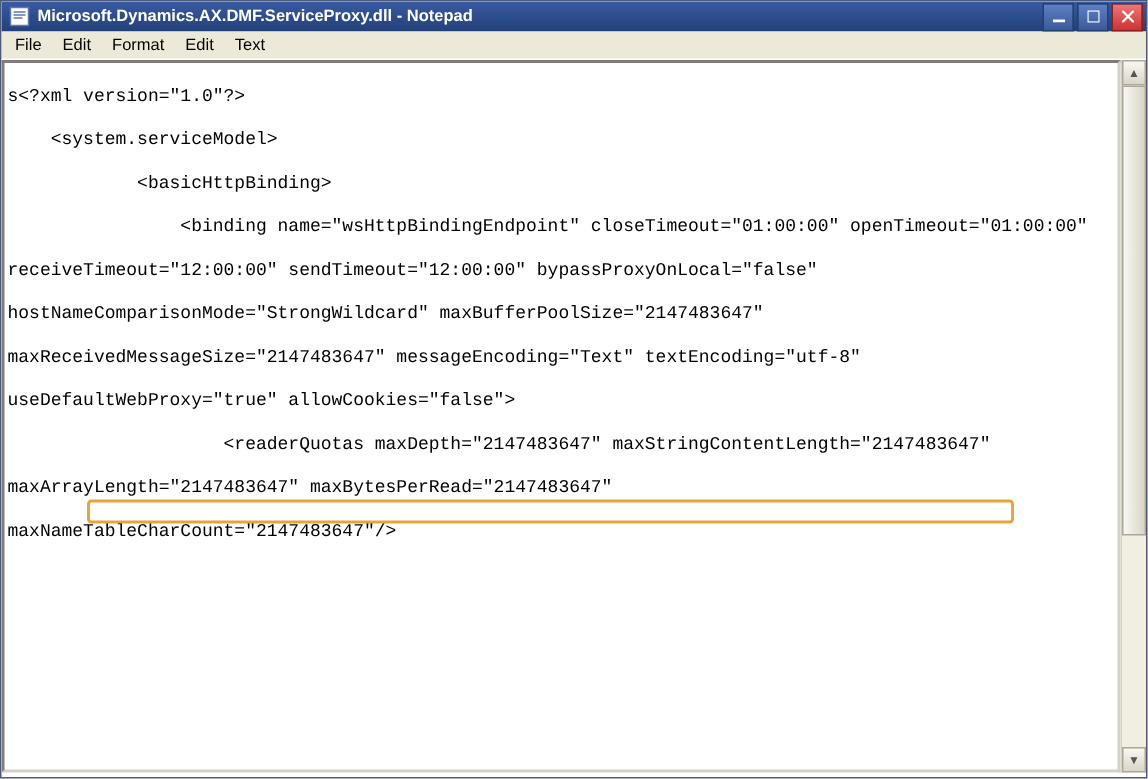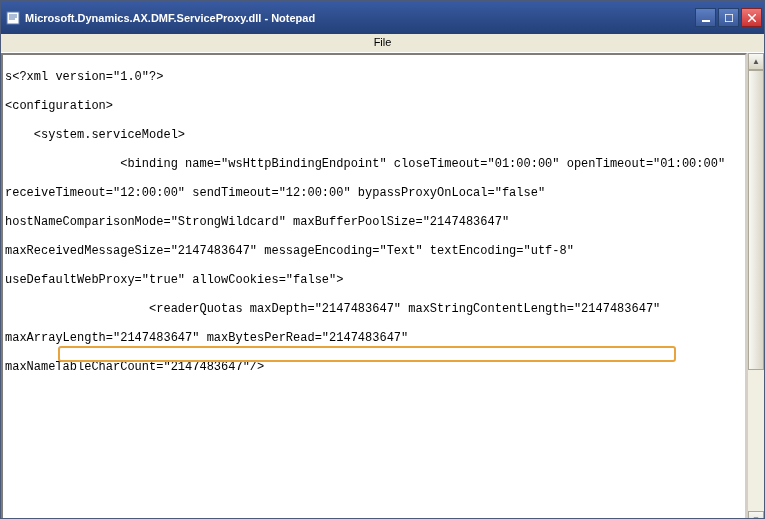--- a/index.html
+++ b/index.html
@@ -6,21 +6,21 @@
 body {
   font-family: Tahoma, Arial, sans-serif;
   font-size: 11px;
   background: #fff;
   width: 765px;
   height: 519px;
   overflow: hidden;
   border: 1px solid #4a5a78;
 }
 .titlebar {
-  height: 33px;
+  height: 20px;
   background: linear-gradient(to bottom, #395ba3 0%, #2e4d8c 50%, #234078 100%);
   color: #fff;
   display: flex;
   align-items: center;
   padding: 0 2px 0 4px;
   font-weight: bold;
   font-size: 11px;
 }
 .titlebar-icon {
   width: 16px;
@@ -47,21 +47,20 @@
 }
 .titlebar-btn.close { background: linear-gradient(to bottom, #e77, #c33); border-color: #822; }
 .menubar {
   height: 19px;
   background: #ece9d8;
   border-bottom: 1px solid #fff;
   display: flex;
   align-items: center;
   padding: 0 2px;
   font-size: 11px;
-  flex-direction: column;
 }
 .menu-item {
   padding: 2px 7px;
   cursor: pointer;
 }
 .content-wrap {
   position: relative;
   height: calc(100% - 42px);
   display: flex;
 }
@@ -149,22 +148,22 @@
   <div class="menu-item">File</div>
   <div class="menu-item">Edit</div>
   <div class="menu-item">Format</div>
   <div class="menu-item">Edit</div>
   <div class="menu-item">Text</div>
 </div>
 
 <div class="content-wrap">
   <div class="textarea">
 <div>s&lt;?xml version="1.0"?&gt;</div>
-<div>&lt;configuration&gt;</div>
 <div>    &lt;system.serviceModel&gt;</div>
+<div>            &lt;basicHttpBinding&gt;</div>
 <div>                &lt;binding name="wsHttpBindingEndpoint" closeTimeout="01:00:00" openTimeout="01:00:00"</div>
 <div>receiveTimeout="12:00:00" sendTimeout="12:00:00" bypassProxyOnLocal="false" </div>
 <div>hostNameComparisonMode="StrongWildcard" maxBufferPoolSize="2147483647" </div>
 <div>maxReceivedMessageSize="2147483647" messageEncoding="Text" textEncoding="utf-8" </div>
 <div>useDefaultWebProxy="true" allowCookies="false"&gt;</div>
 <div>                    &lt;readerQuotas maxDepth="2147483647" maxStringContentLength="2147483647" </div>
 <div>maxArrayLength="2147483647" maxBytesPerRead="2147483647" </div>
 <div>maxNameTableCharCount="2147483647"/&gt;</div>
 
 

